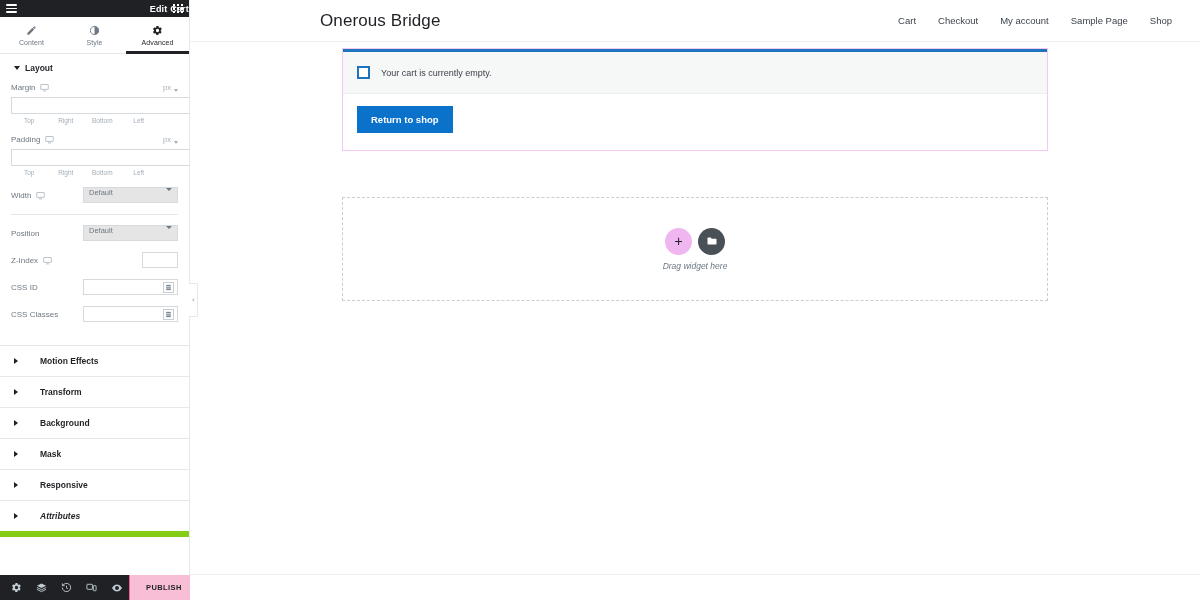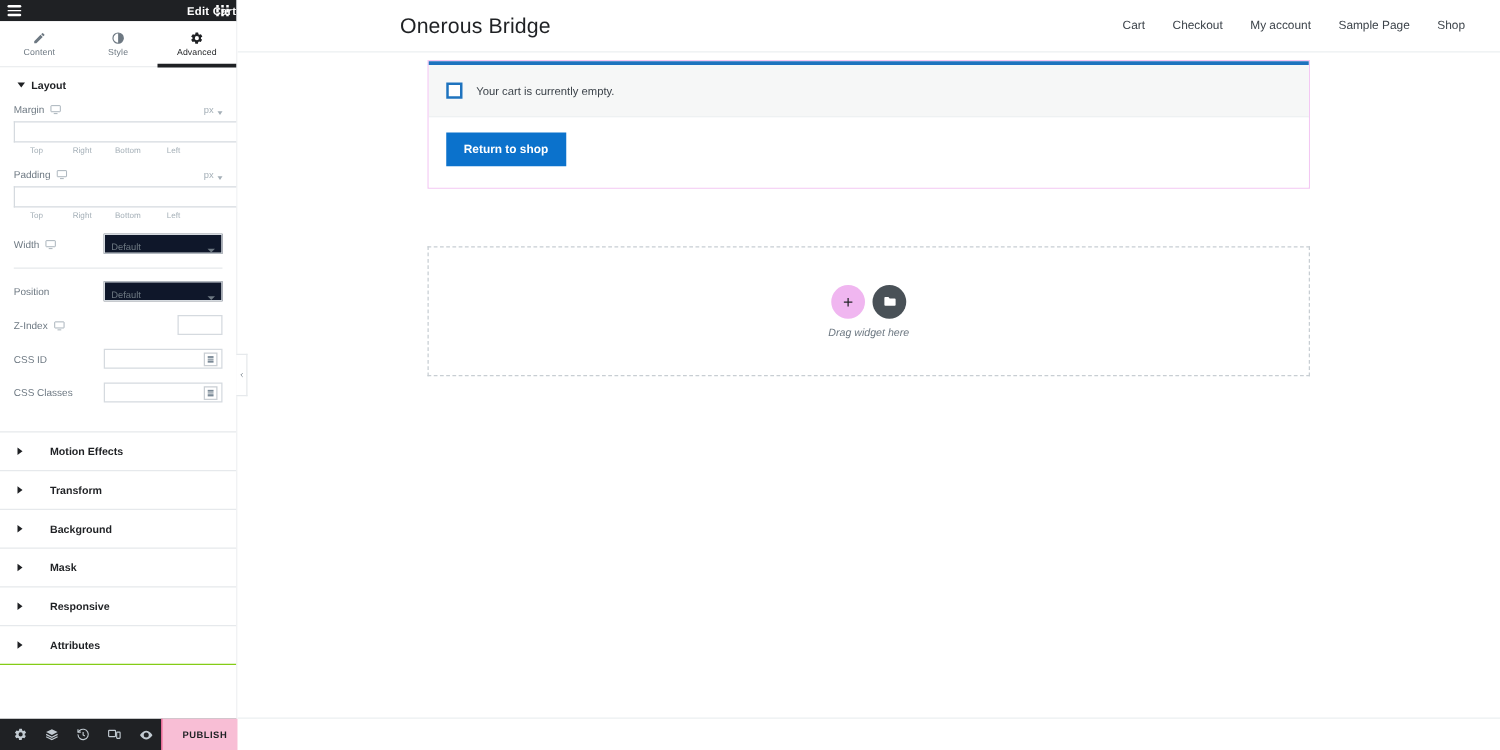--- a/index.html
+++ b/index.html
@@ -79,22 +79,22 @@
     flex: 1; height: 17px; border: 1px solid #d5dadf; border-right: none;
     background: #fff;
   }
   .dim-labels { display: flex; margin-top: 3px; }
   .dim-labels span { flex: 1; text-align: center; font-size: 6.5px; color: #a4afb7; }
   .dim-labels .sp { flex: 0 0 21px; }
 
   .select-row { display:flex; align-items:center; margin-bottom: 11px; }
   .select-box {
     margin-left: auto; width: 95px; height: 16px;
-    border: 1px solid #d5dadf; background: #0f172a;
-    display: flex; align-items: flex-end; padding: 0 5px;
+    border: 1px solid #d5dadf; background: #e5e5e5;
+    display: flex; align-items: flex-start; padding: 0 5px;
     font-size: 7.5px; color: #6d7882; cursor: pointer; gap: 44px;
   }
   .select-box .sc { margin-left: auto; width:0;height:0;border-left:3px solid transparent;border-right:3px solid transparent;border-top:3.5px solid #6d7882; }
 
   .divider { height: 1px; background: #e6e9ec; margin: 0 0 10px 0; }
 
   .text-row { display:flex; align-items:center; margin-bottom: 11px; }
   .small-input { margin-left:auto; width: 36px; height: 16px; border: 1px solid #d5dadf; background:#fff; }
   .wide-input {
     margin-left:auto; width: 95px; height: 16px; border: 1px solid #d5dadf;
@@ -102,21 +102,21 @@
   }
   .field-badge { width: 11px; height: 11px; border: 1px solid #c9ced3; background:#fff; display:flex; align-items:center; justify-content:center; }
 
   .accordion-item {
     border-top: 1px solid #e6e9ec;
     padding: 10px 11px 10px 14px;
     display: flex; align-items: center; gap: 22px;
     font-size: 8.5px; font-weight: bold; color: #1f2124;
     cursor: pointer; background: #fff;
   }
-  .accordion-item:last-of-type { border-bottom: 1px solid #84cc16; }
+  .accordion-item:last-of-type { border-bottom: 6px solid #84cc16; font-style: italic; }
 
   .panel-footer {
     height: 25px; flex: 0 0 25px; background: #1f2124;
     display: flex; align-items: center; position: absolute; bottom: 0; left: 0; right: 0;
   }
   .footer-icons { display: flex; align-items: center; gap: 0; padding-left: 4px; }
   .footer-btn {
     width: 25px; height: 25px; display: flex; align-items: center; justify-content: center;
     color: #c2cbd2; cursor: pointer;
   }

